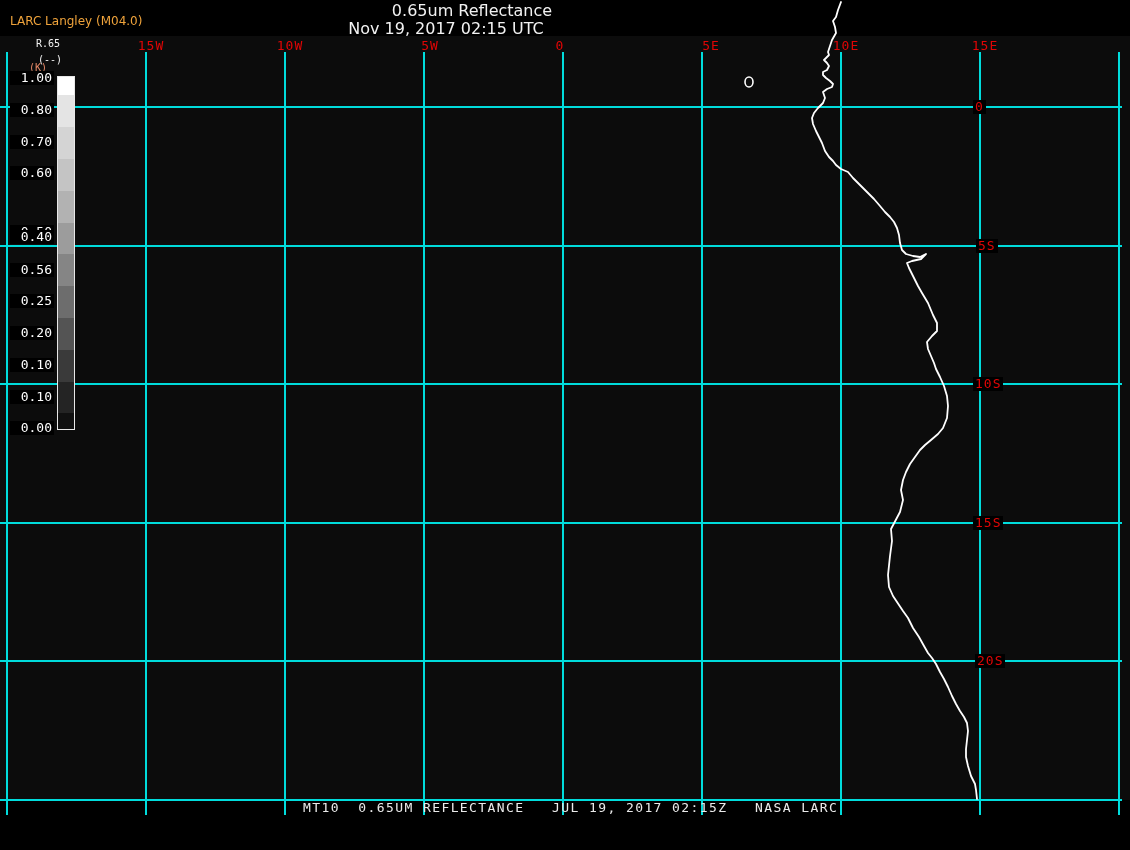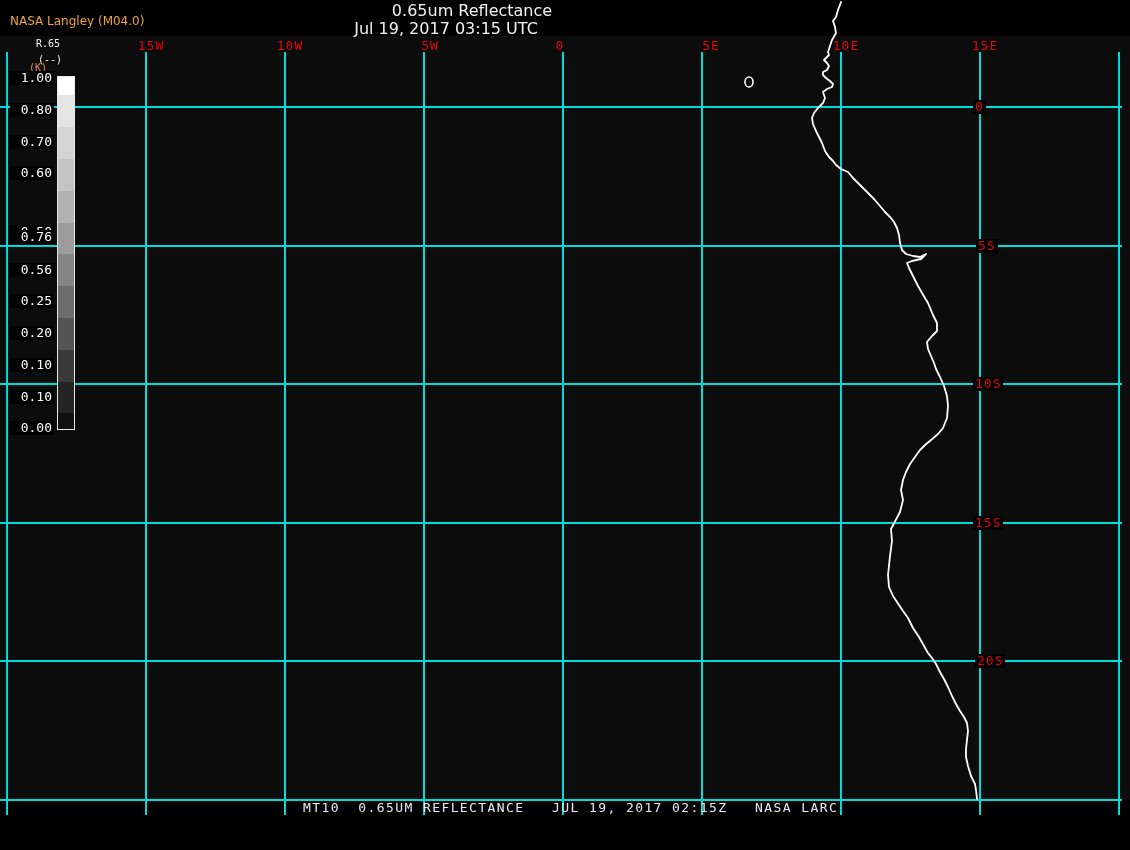--- a/index.html
+++ b/index.html
@@ -100,31 +100,31 @@
         <span class="cb-seg" style="height: 32px; background: rgb(58, 58, 58);"></span>
         <span class="cb-seg" style="height: 31px; background: rgb(36, 36, 36);"></span>
         <span class="cb-seg" style="height: 16px; background: rgb(16, 16, 16);"></span>
       </div>
     <div id="colorbar-labels">
         <span class="cb-label" style="top: 42px;">1.00</span>
         <span class="cb-label" style="top: 74px;">0.80</span>
         <span class="cb-label" style="top: 106px;">0.70</span>
         <span class="cb-label" style="top: 137px;">0.60</span>
         <span class="cb-label" style="top: 169px; margin-top: 27px;">0.50</span>
-        <span class="cb-label" style="top: 201px;">0.76</span>
+        <span class="cb-label" style="top: 201px;">0.40</span>
         <span class="cb-label" style="top: 234px;">0.56</span>
         <span class="cb-label" style="top: 265px;">0.25</span>
         <span class="cb-label" style="top: 297px;">0.20</span>
         <span class="cb-label" style="top: 329px;">0.10</span>
         <span class="cb-label" style="top: 361px;">0.10</span>
         <span class="cb-label" style="top: 392px;">0.00</span>
       </div>
   </div>
 
   <div id="header">
-    <span id="nasa-credit" class="sans">NASA Langley (M04.0)</span>
+    <span id="nasa-credit" class="sans">LARC Langley (M04.0)</span>
     <span id="title-line1" class="sans">0.65um Reflectance</span>
-    <span id="title-line2" class="sans">Jul 19, 2017 03:15 UTC</span>
+    <span id="title-line2" class="sans">Nov 19, 2017 02:15 UTC</span>
   </div>
 
   <div id="caption">MT10  0.65UM REFLECTANCE   JUL 19, 2017 02:15Z   NASA LARC</div>
 
 </div>
 
 </body></html>

